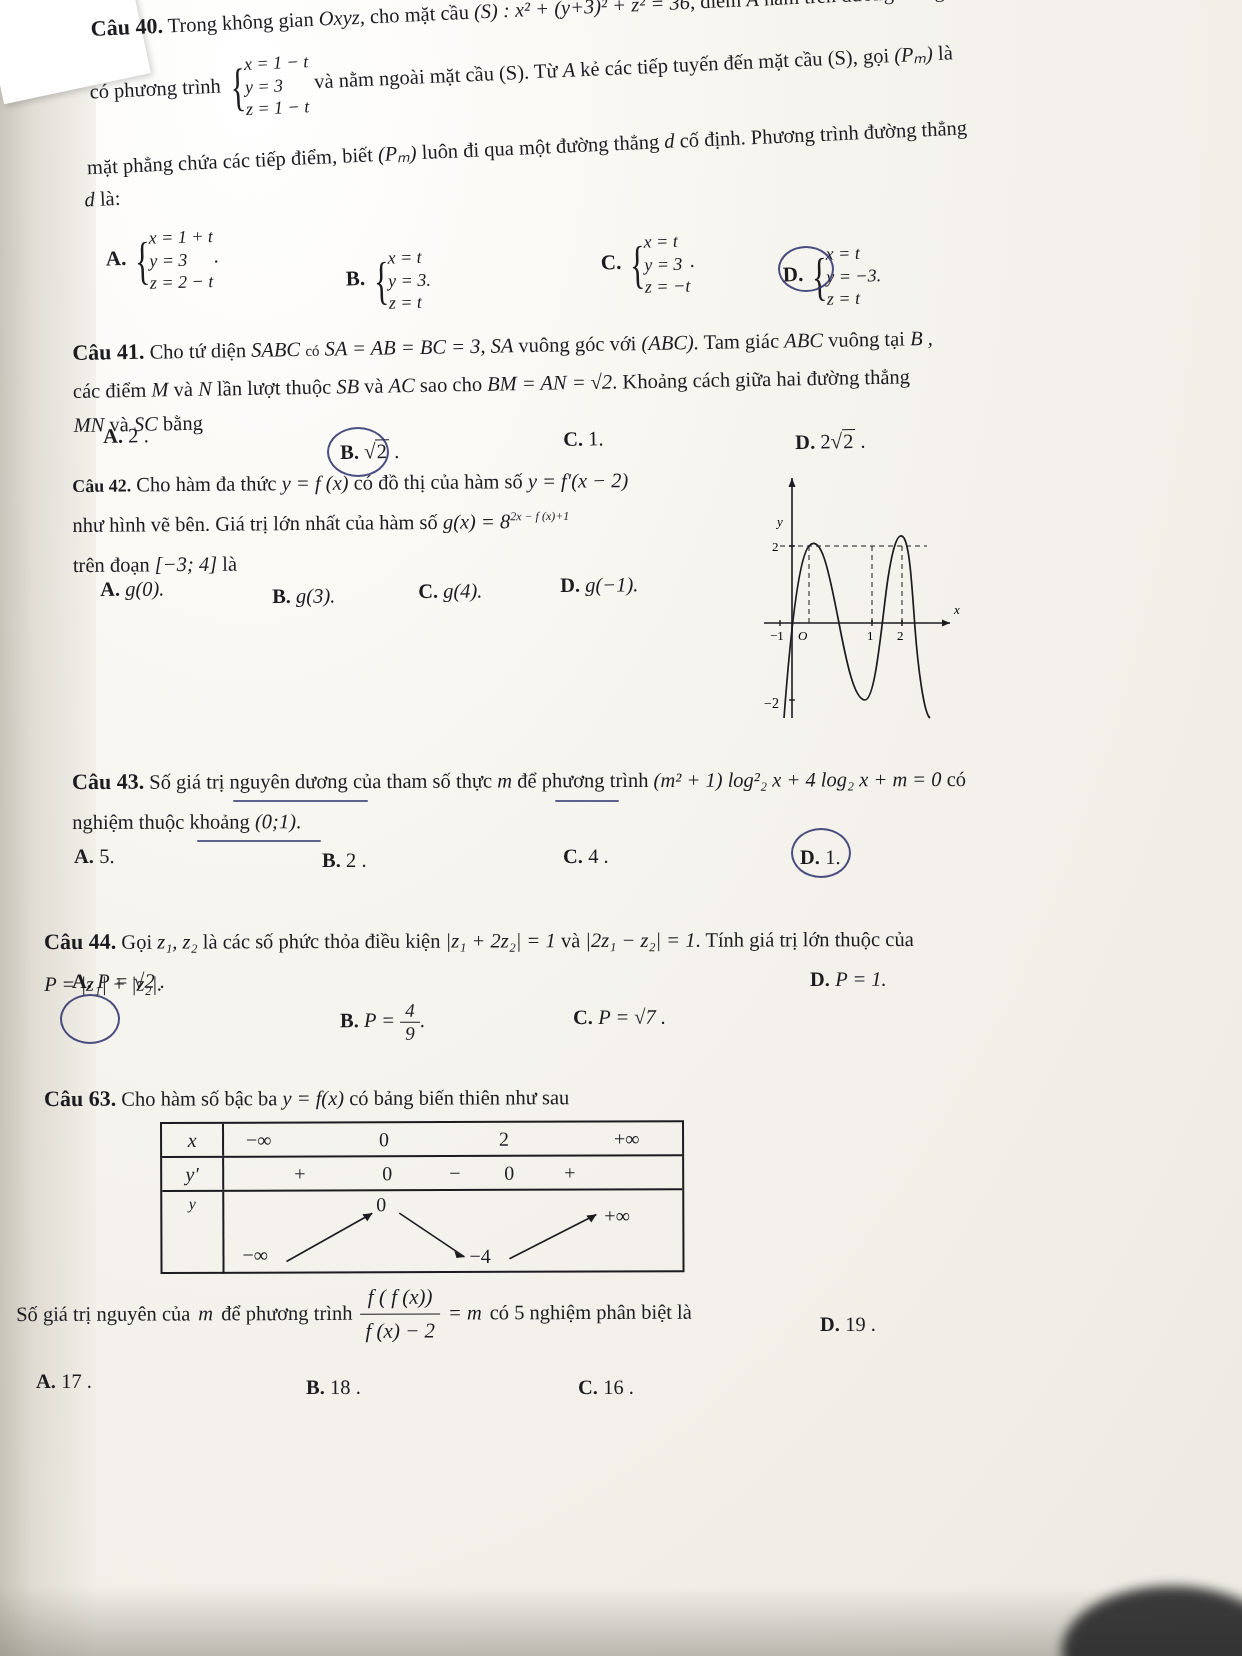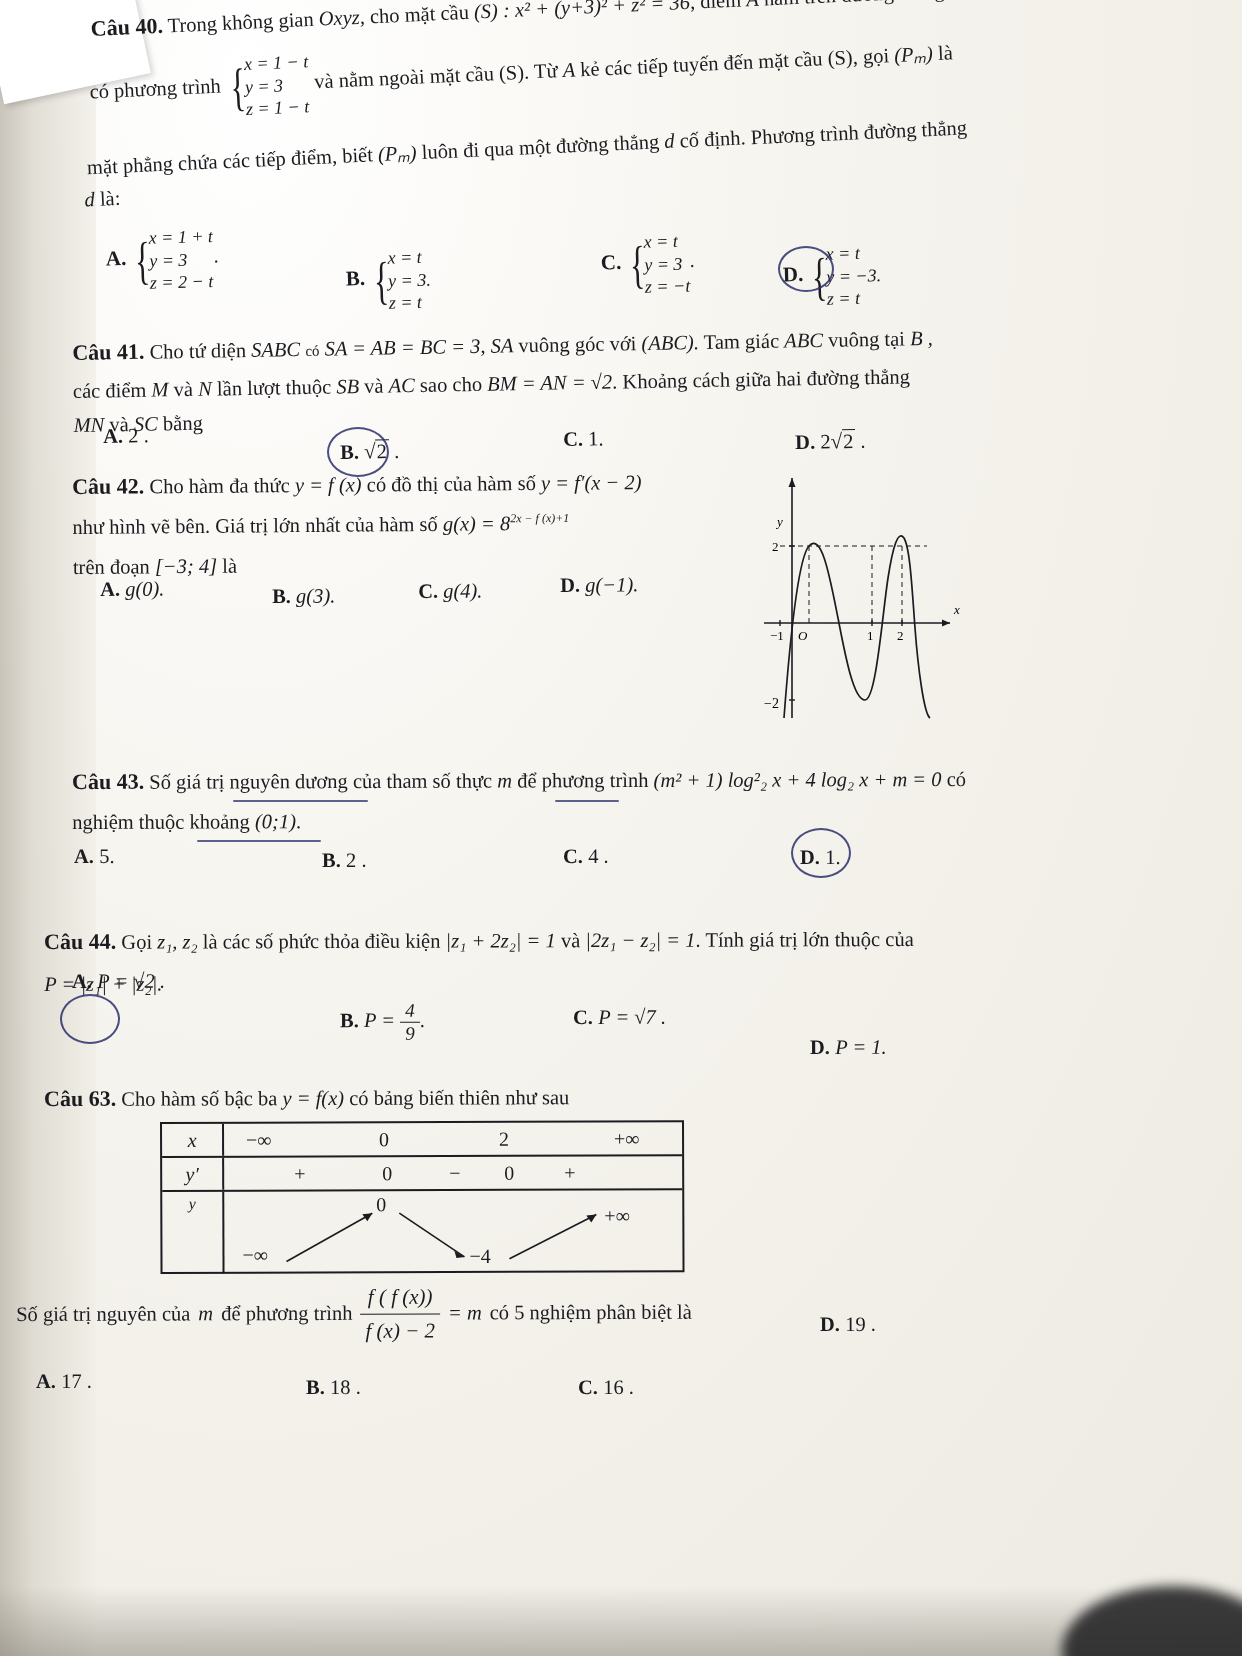--- a/index.html
+++ b/index.html
@@ -239,21 +239,21 @@
     <span class="optl">C.</span>
     <span>1.</span>
   </div>
   <div class="blk tilt3 opt" style="left:795px; top:430px;">
     <span class="optl">D.</span>
     <span class="sqrt">2<span class="rad">√</span><span class="arg">2</span> .</span>
   </div>
 
   <div class="blk tilt4" style="left:72px; top:470px; width:680px;">
     <div class="q">
-      <span class="qlabel" style="font-size:22px;text-align:right;">Câu 42.</span>
+      <span class="qlabel" style="font-size:18px;text-align:right;">Câu 42.</span>
       <span>Cho hàm đa thức</span>
       <span class="it">y = f (x)</span>
       <span>có đồ thị của hàm số</span>
       <span class="it">y = f′(x − 2)</span>
     </div>
     <div class="q" style="margin-top:8px;">
       <span>như hình vẽ bên. Giá trị lớn nhất của hàm số</span>
       <span class="it">g(x) = 8</span><sup style="font-size:12px;" class="it">2x − f (x)+1</sup>
     </div>
     <div class="q" style="margin-top:8px;">
@@ -379,21 +379,21 @@
     <span class="frac">
       <span class="num it">4</span>
       <span class="den it">9</span>
     </span><span>.</span>
   </div>
 
   <div class="blk tilt5 opt" style="left:573px; top:1006px;">
     <span class="optl">C.</span>
     <span class="it">P = √7 .</span>
   </div>
-  <div class="blk tilt5 opt" style="left:810px; top:1036px;">
+  <div class="blk tilt5 opt" style="left:810px; top:968px;">
     <span class="optl">D.</span>
     <span class="it">P = 1.</span>
   </div>
 
   <div class="blk tilt5" style="left:44px; top:1082px; width:1120px;">
     <div class="q">
       <span class="qlabel" style="font-size:22px;">Câu 63.</span>
       <span>Cho hàm số bậc ba</span>
       <span class="it">y = f(x)</span>
       <span>có bảng biến thiên như sau</span>

